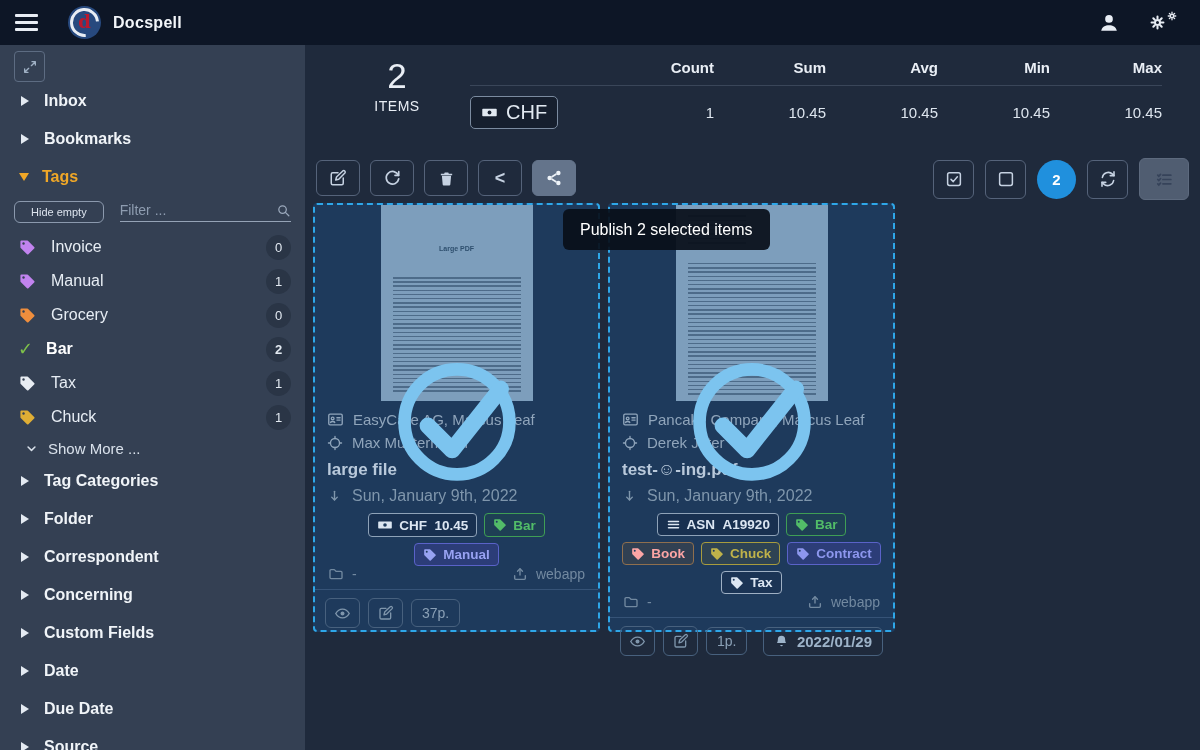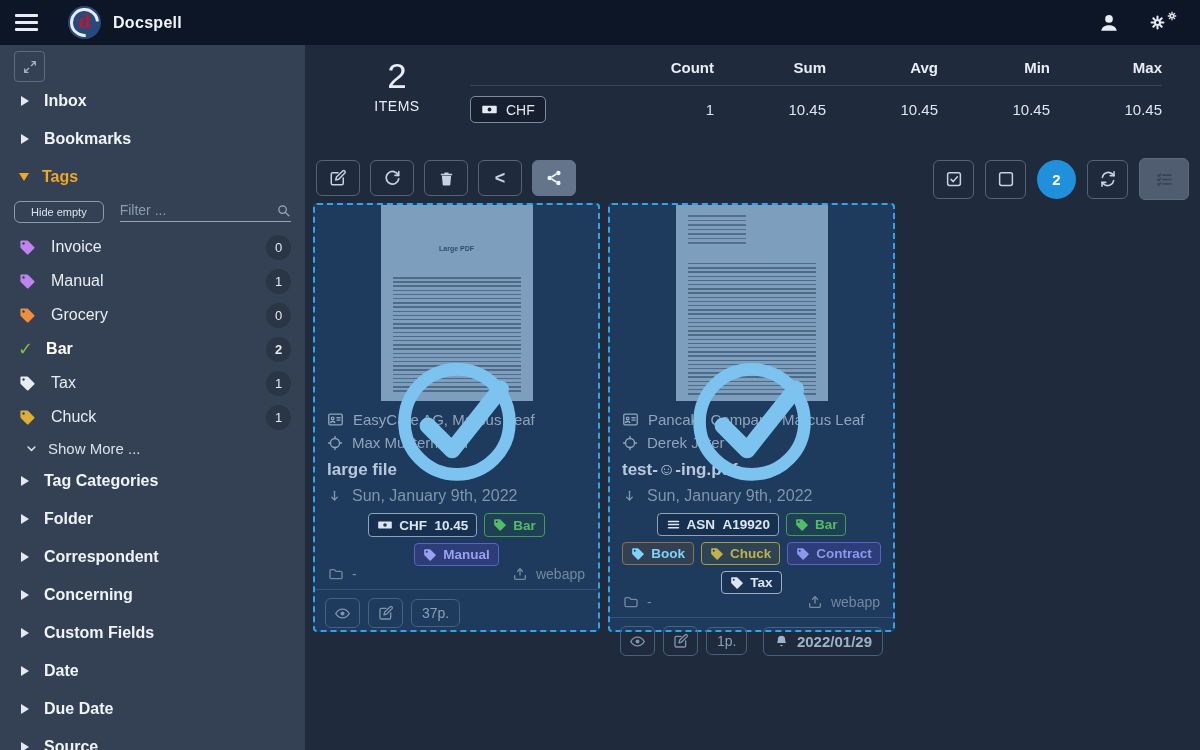--- a/index.html
+++ b/index.html
@@ -64,21 +64,21 @@
   .items-num { font-size:35px; font-weight:400; line-height:38px; }
   .items-label { font-size:14px; font-weight:normal; margin-top:3px; letter-spacing:.5px; }
   .stats-table { position:absolute; left:165px; top:14px; width:692px; }
   .srow { display:flex; align-items:center; }
   .scol { width:112px; text-align:right; }
   .scol-cur { width:132px; text-align:left; }
   .shead { color:#e9eef5; font-weight:bold; font-size:15px; }
   .sdivider { border-bottom:1px solid #3a4659; margin:9px 0 10px 0; }
   .sval { color:#dde5ee; font-size:15px; }
   .chf-chip { display:inline-flex; align-items:center; gap:8px; border:1px solid #7b8ba0;
-              border-radius:5px; padding:4px 10px; background:#161f2e; color:#e2e9f1; font-size:14px; }
+              border-radius:5px; padding:4px 10px; background:#161f2e; color:#e2e9f1; font-size:20px; }
 
   .toolbar { position:absolute; left:11px; top:115px; display:flex; gap:10px; }
   .tb { width:44px; height:36px; border:1px solid #55637a; border-radius:6px; display:flex;
         align-items:center; justify-content:center; color:#c6d2e2; background:transparent;
         font-size:17px; cursor:pointer; }
   .tb.share-active { background:#64748b; border-color:#64748b; color:#eef3f8; }
   .lt-glyph { font-weight:bold; font-size:18px; line-height:1; }
   .toolbar-right { position:absolute; right:11px; top:113px; display:flex; gap:11px; align-items:center; }
   .tbr { width:41px; height:39px; border:1px solid #55637a; border-radius:6px; display:flex;
          align-items:center; justify-content:center; color:#c6d2e2; cursor:pointer; }
@@ -567,21 +567,21 @@
                 <use href="#i-bars"></use>
               </svg>
             <span>ASN &nbsp;A19920</span>
           </span>
           <span class="chip" style="color: rgb(82, 189, 104); border-color: rgb(63, 158, 85); background-color: rgba(30, 80, 60, 0.22);">
             <svg class="ic" width="14" height="14">
                 <use href="#i-tag"></use>
               </svg>
             <span>Bar</span>
           </span>
-          <span class="chip" style="color: #7dd3fc; border-color: rgb(143, 111, 78); background-color: rgba(120, 85, 50, 0.22);">
+          <span class="chip" style="color: #fca5a5; border-color: rgb(143, 111, 78); background-color: rgba(120, 85, 50, 0.22);">
             <svg class="ic" width="14" height="14">
                 <use href="#i-tag"></use>
               </svg>
             <span>Book</span>
           </span>
           <span class="chip" style="color: rgb(191, 178, 74); border-color: rgb(168, 156, 62); background-color: rgba(130, 120, 40, 0.16);">
             <svg class="ic" width="14" height="14">
                 <use href="#i-tag"></use>
               </svg>
             <span>Chuck</span>
@@ -628,14 +628,15 @@
         <div class="fchip">1p.</div>
         <div class="due-chip">
           <svg class="ic" width="15" height="15">
               <use href="#i-bell"></use>
             </svg>
           <span>2022/01/29</span>
         </div>
       </div>
     </div>
 
+    <div class="tooltip">Publish 2 selected items</div>
   </div>
 </div>
 
 </body></html>

